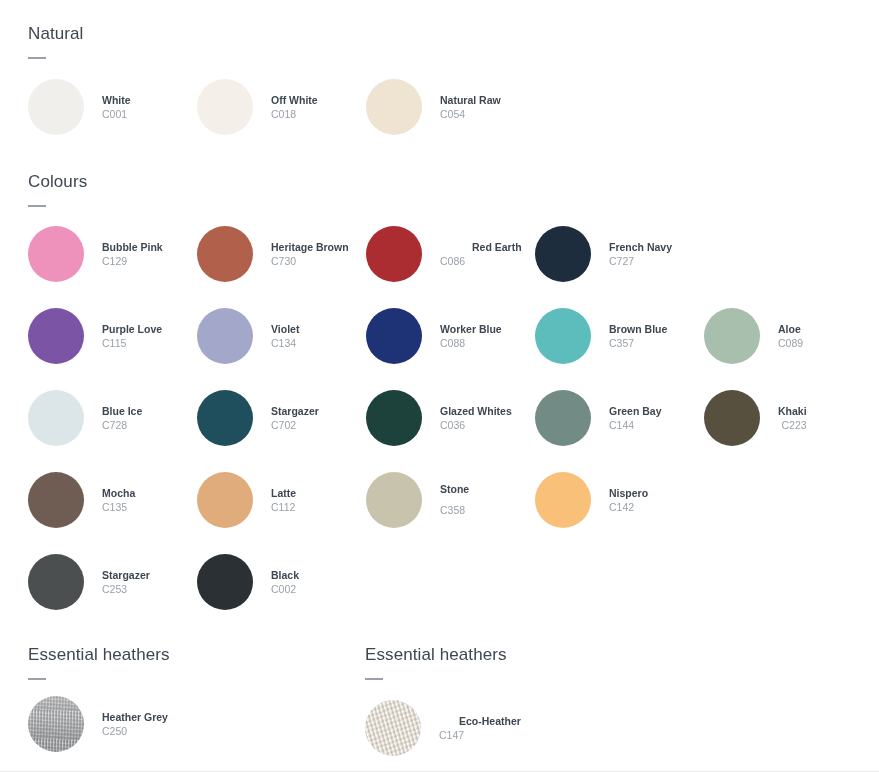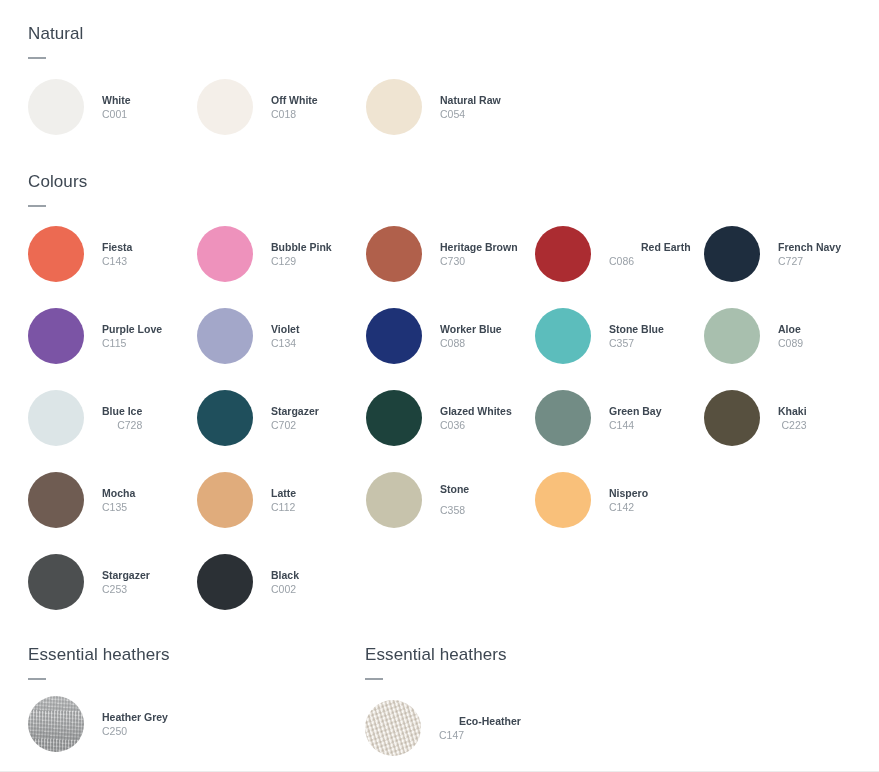--- a/index.html
+++ b/index.html
@@ -130,27 +130,20 @@
             <div class="code" style="color: rgb(154, 161, 168);">C054</div>
           </div>
         </div>
       </div>
       <div class="section" style="left: 28px; top: 172px;">
         <div class="section-title">Colours</div>
         <div class="rule" style="background: rgb(154, 161, 168);"></div>
       </div>
       <div class="swatch-row" style="top: 226px; padding-left: 28px;">
         <div class="swatch" style="width: 169px; flex: 0 0 169px;">
-          <div class="disc" style="background-color: rgb(236, 106, 82);"></div>
-          <div class="meta">
-            <div class="name" style="color: rgb(61, 71, 82);">Fiesta</div>
-            <div class="code" style="color: rgb(154, 161, 168);">C143</div>
-          </div>
-        </div>
-        <div class="swatch" style="width: 169px; flex: 0 0 169px;">
           <div class="disc" style="background-color: rgb(238, 146, 188);"></div>
           <div class="meta">
             <div class="name" style="color: rgb(61, 71, 82);">Bubble Pink</div>
             <div class="code" style="color: rgb(154, 161, 168);">C129</div>
           </div>
         </div>
         <div class="swatch" style="width: 169px; flex: 0 0 169px;">
           <div class="disc" style="background-color: rgb(176, 96, 75);"></div>
           <div class="meta">
             <div class="name" style="color: rgb(61, 71, 82);">Heritage Brown</div>
@@ -190,34 +183,34 @@
         <div class="swatch" style="width: 169px; flex: 0 0 169px;">
           <div class="disc" style="background-color: rgb(30, 50, 118);"></div>
           <div class="meta">
             <div class="name" style="color: rgb(61, 71, 82);">Worker Blue</div>
             <div class="code" style="color: rgb(154, 161, 168);">C088</div>
           </div>
         </div>
         <div class="swatch" style="width: 169px; flex: 0 0 169px;">
           <div class="disc" style="background-color: rgb(92, 189, 188);"></div>
           <div class="meta">
-            <div class="name" style="color: rgb(61, 71, 82);">Stone Blue</div>
+            <div class="name" style="color: rgb(61, 71, 82);">Brown Blue</div>
             <div class="code" style="color: rgb(154, 161, 168);">C357</div>
           </div>
         </div>
         <div class="swatch" style="width: 169px; flex: 0 0 169px;">
           <div class="disc" style="background-color: rgb(168, 191, 174);"></div>
           <div class="meta">
             <div class="name" style="color: rgb(61, 71, 82);">Aloe</div>
             <div class="code" style="color: rgb(154, 161, 168);">C089</div>
           </div>
         </div>
       </div>
       <div class="swatch-row" style="top: 390px; padding-left: 28px;">
-        <div class="swatch" style="width: 169px; flex: 0 0 169px; text-align: right;">
+        <div class="swatch" style="width: 169px; flex: 0 0 169px;">
           <div class="disc" style="background-color: rgb(220, 229, 231);"></div>
           <div class="meta">
             <div class="name" style="color: rgb(61, 71, 82);">Blue Ice</div>
             <div class="code" style="color: rgb(154, 161, 168);">C728</div>
           </div>
         </div>
         <div class="swatch" style="width: 169px; flex: 0 0 169px;">
           <div class="disc" style="background-color: rgb(31, 79, 92);"></div>
           <div class="meta">
             <div class="name" style="color: rgb(61, 71, 82);">Stargazer</div>

